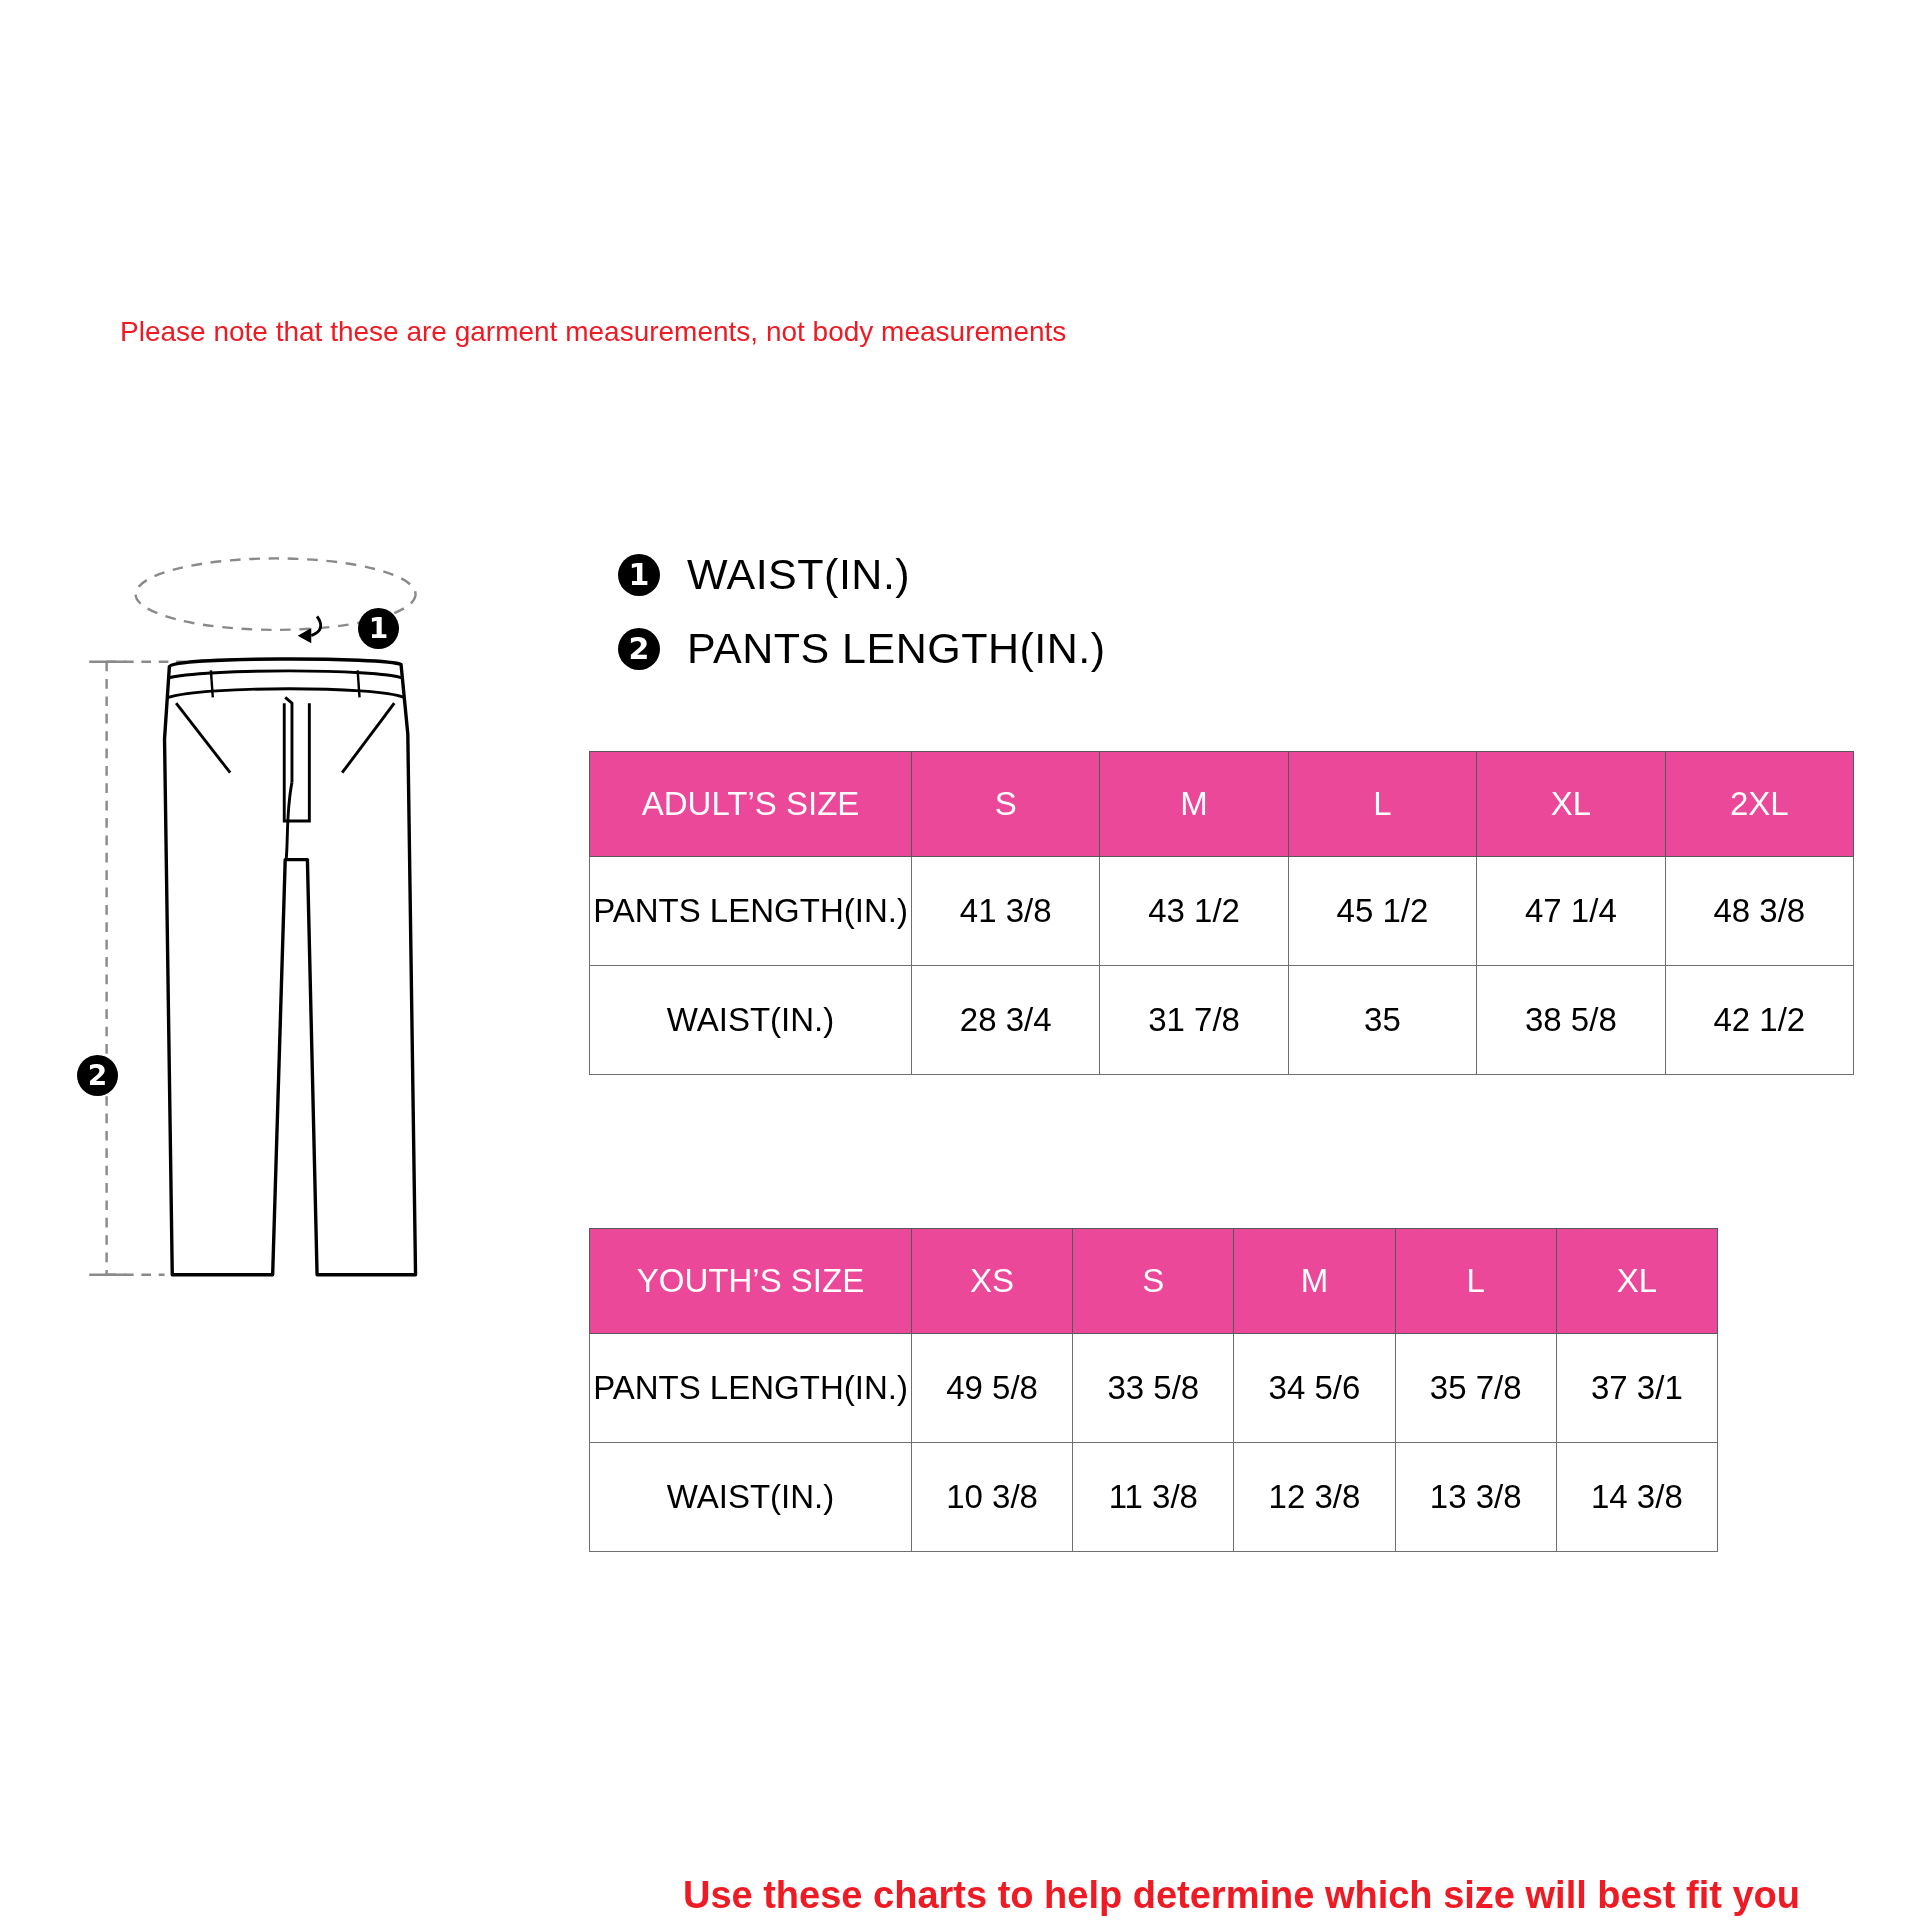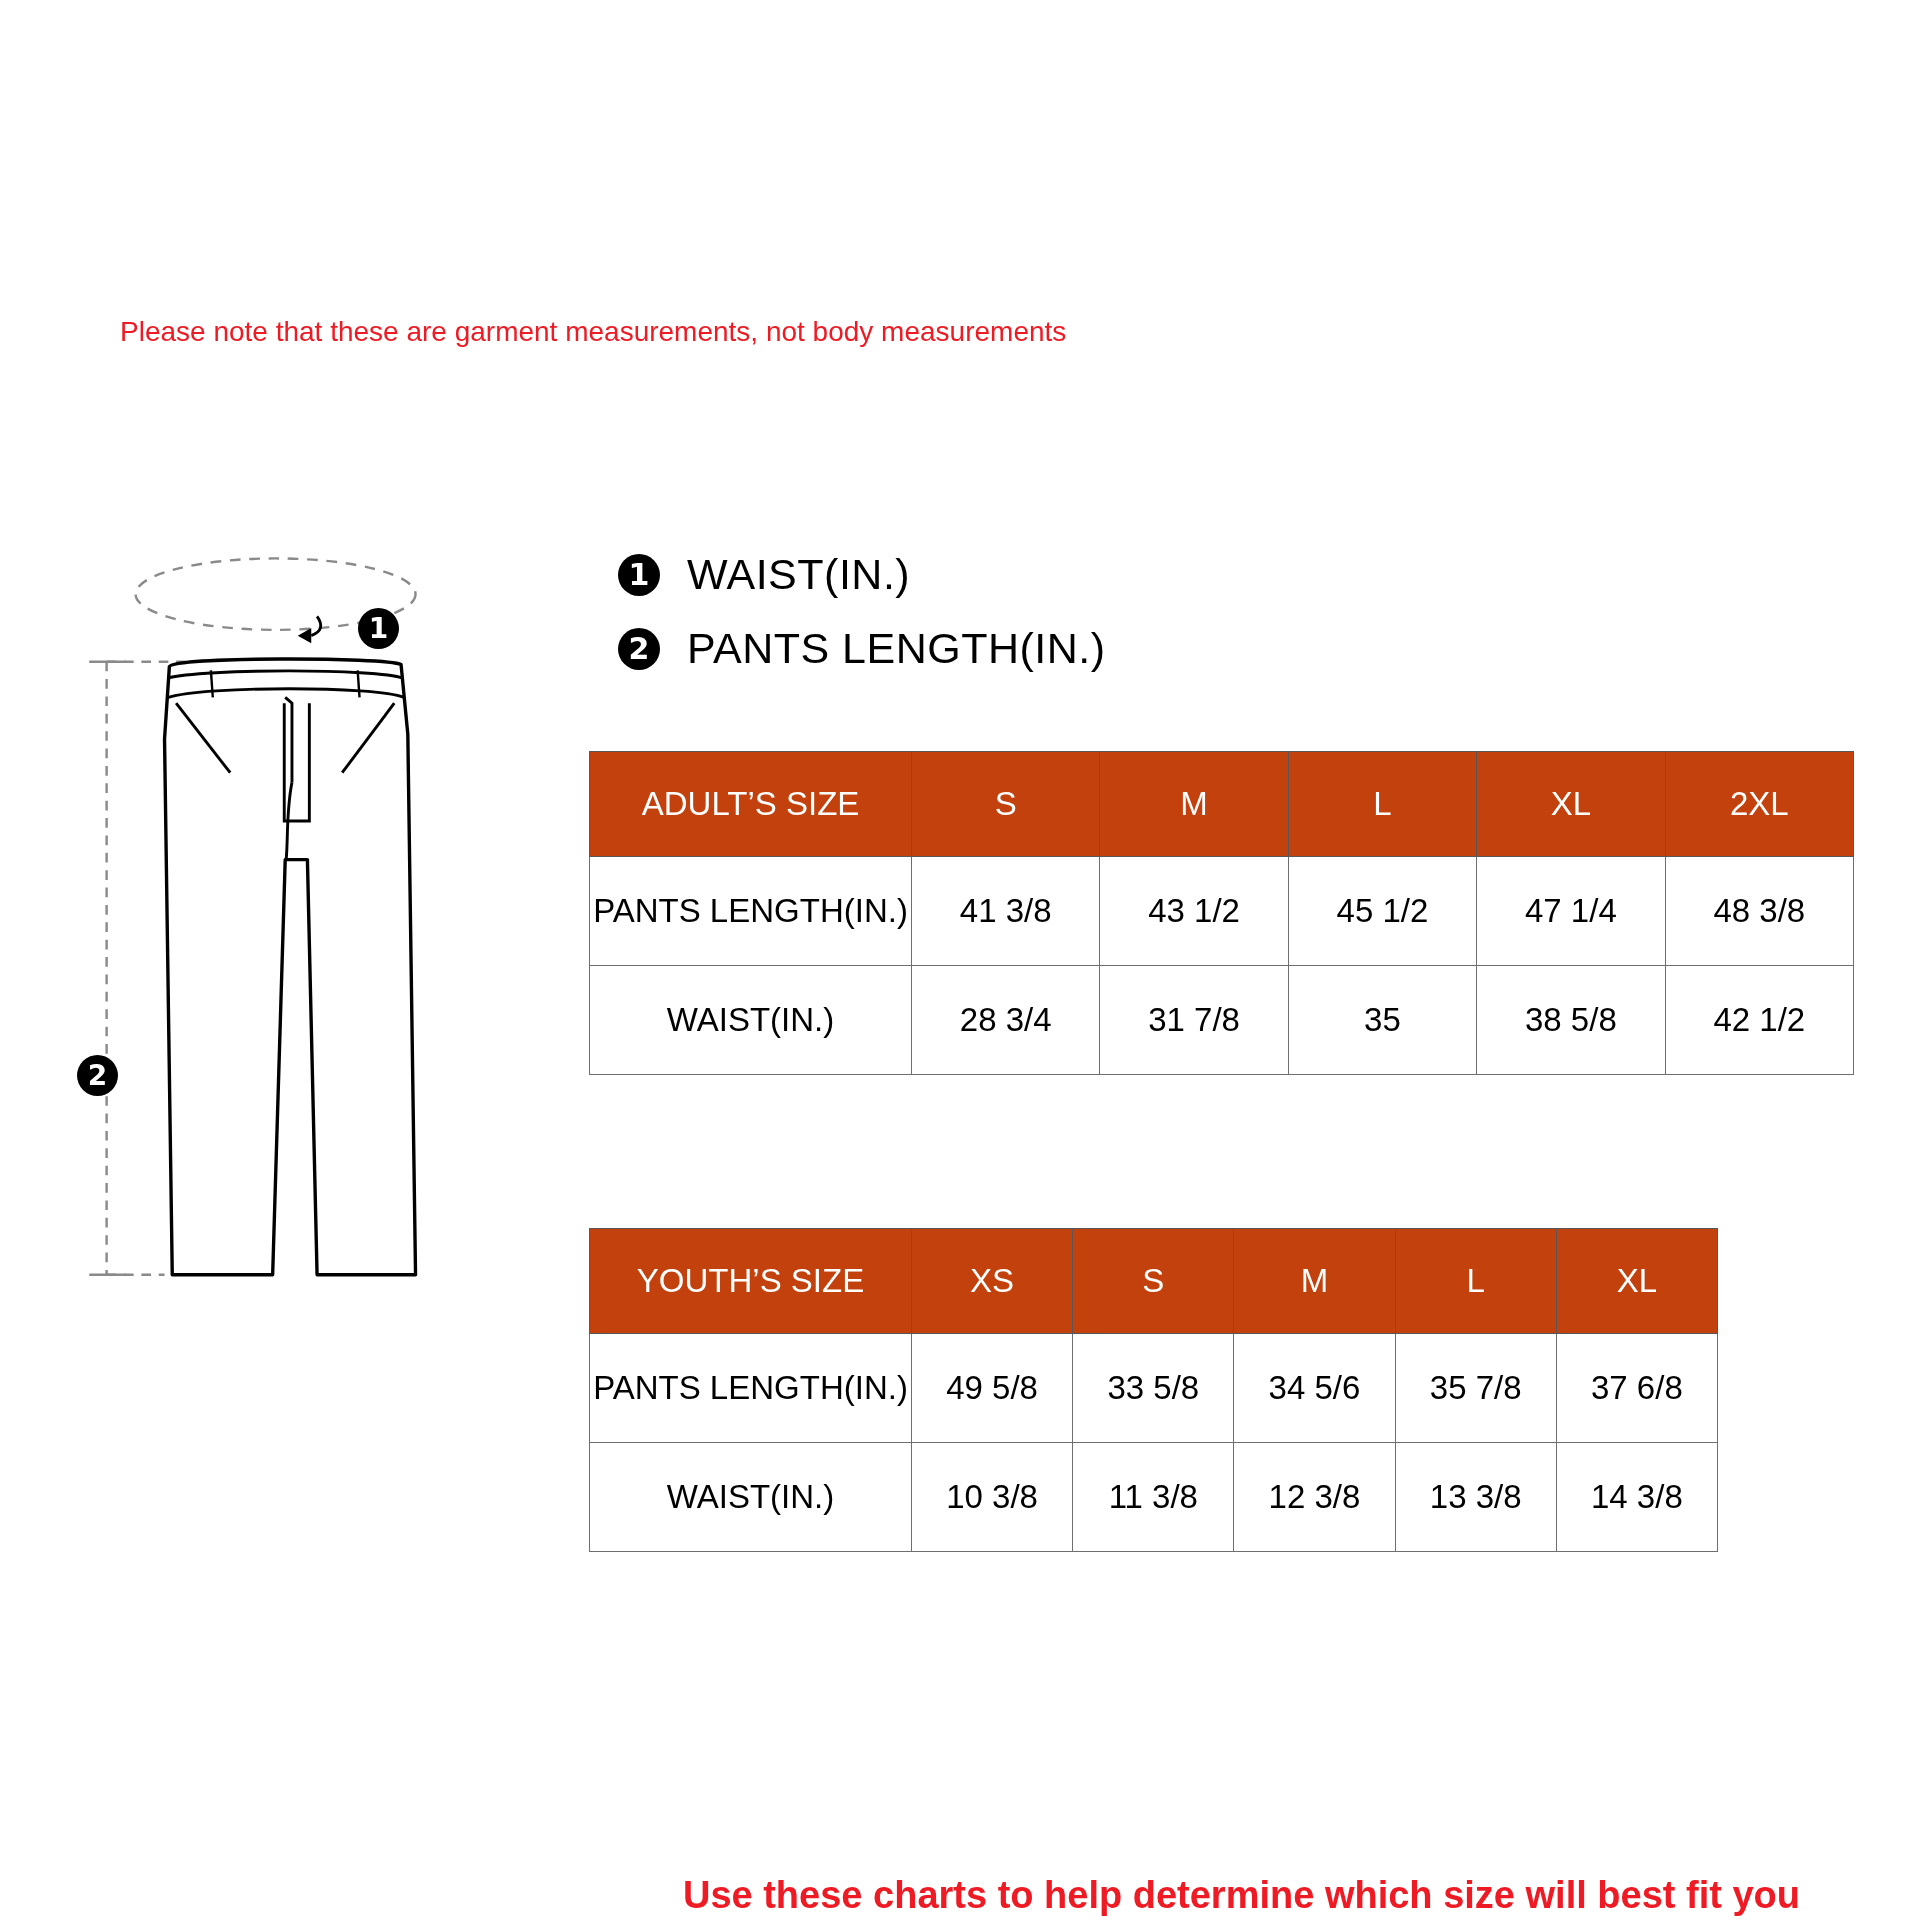--- a/index.html
+++ b/index.html
@@ -141,21 +141,21 @@
   .tbl th, .tbl td {
     border: 1.9px solid #6e6e6e;
     text-align: center;
     vertical-align: middle;
     font-size: 33px;
     font-weight: normal;
     line-height: 1.18;
     padding: 0;
   }
   .tbl thead th {
-    background: #c2410c;
+    background: #ec4899;
     color: #ffffff;
     height: 104px;
     border-color: #58585a;
     font-size: 33px;
   }
   .tbl thead th.rowhead {
     width: 321px;
   }
   .tbl tbody td {
     height: 108px;
@@ -272,21 +272,21 @@
         <th>XL</th>
       </tr>
     </thead>
     <tbody>
       <tr>
         <td class="rowhead">PANTS LENGTH(IN.)</td>
         <td>49 5/8</td>
         <td>33 5/8</td>
         <td>34  5/6</td>
         <td>35 7/8</td>
-        <td>37 6/8</td>
+        <td>37 3/1</td>
       </tr>
       <tr>
         <td class="rowhead">WAIST(IN.)</td>
         <td>10 3/8</td>
         <td>11 3/8</td>
         <td>12 3/8</td>
         <td>13 3/8</td>
         <td>14 3/8</td>
       </tr>
     </tbody>

